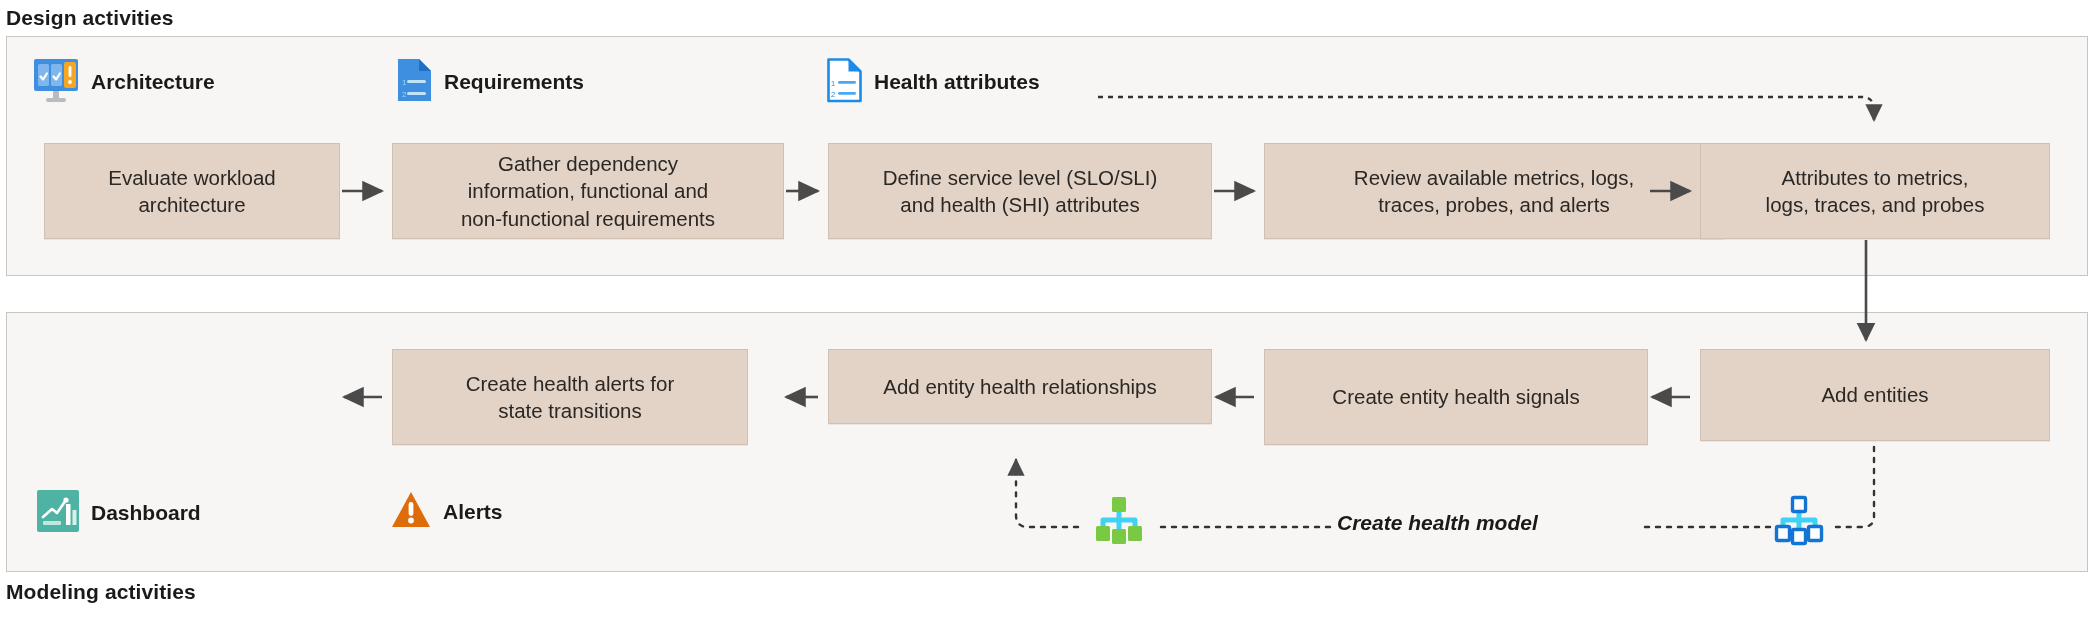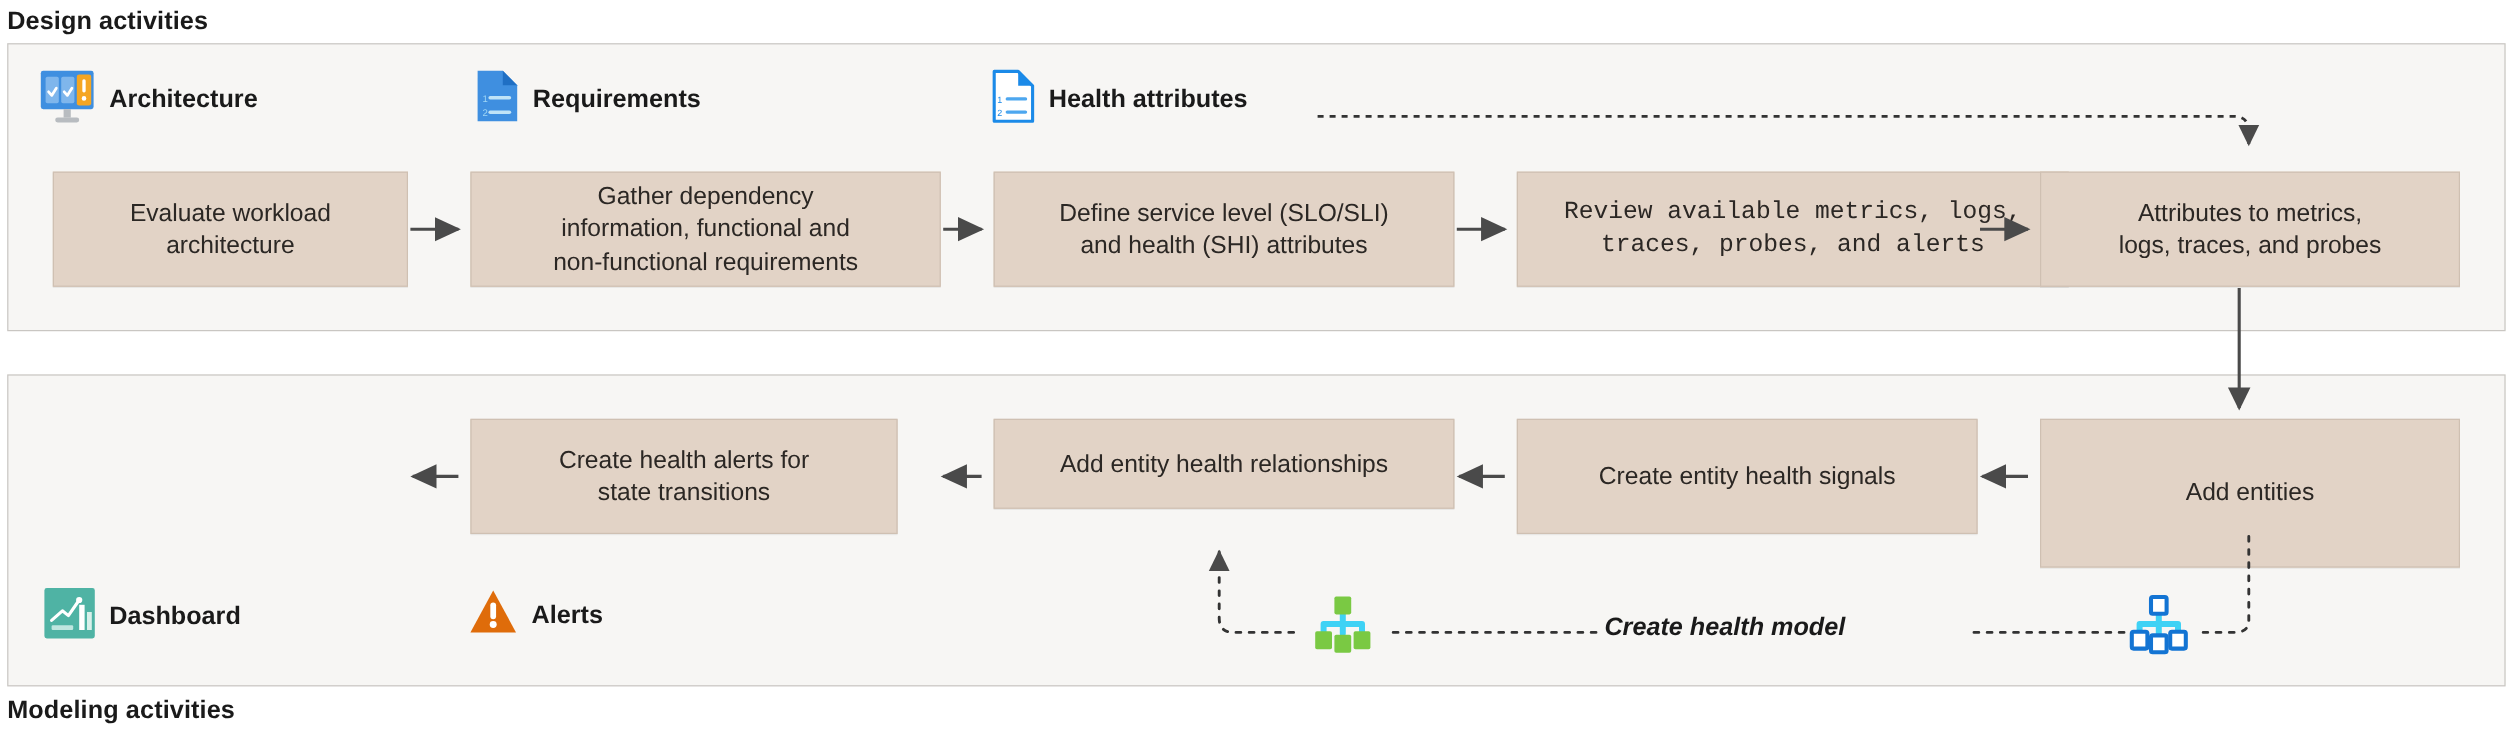--- a/index.html
+++ b/index.html
@@ -150,21 +150,21 @@
     </div>
   </div>
 
   <div class="node" id="n-d2" style="left:828px;top:143px;width:384px;height:96px;">
     <div>
       <span>Define service level (SLO/SLI)</span>
       <span>and health (SHI) attributes</span>
     </div>
   </div>
 
-  <div class="node" id="n-d3" style="left:1264px;top:143px;width:460px;height:96px;font-family:Liberation Mono, monospace;">
+  <div class="node" id="n-d3" style="left:1264px;top:143px;width:460px;height:96px;">
     <div>
       <span>Review available metrics, logs,</span>
       <span>traces, probes, and alerts</span>
     </div>
   </div>
 
   <div class="node" id="n-d4" style="left:1700px;top:143px;width:350px;height:96px;">
     <div>
       <span>Attributes to metrics,</span>
       <span>logs, traces, and probes</span>
@@ -184,21 +184,21 @@
       <span>Add entity health relationships</span>
     </div>
   </div>
 
   <div class="node" id="n-m3" style="left:1264px;top:349px;width:384px;height:96px;text-align:right;">
     <div>
       <span>Create entity health signals</span>
     </div>
   </div>
 
-  <div class="node" id="n-m4" style="left:1700px;top:349px;width:350px;height:124px;">
+  <div class="node" id="n-m4" style="left:1700px;top:349px;width:350px;height:92px;">
     <div>
       <span>Add entities</span>
     </div>
   </div>
 
   <div class="legend" style="left:36px;top:489px;">
     <span class="ico">
       <svg width="44" height="44" viewBox="0 0 44 44">
         <rect x="1" y="1" width="42" height="42" rx="2" fill="#4fb3a4"></rect>
         <path d="M7 28 L16 20 L21 24 L30 11" stroke="#ffffff" stroke-width="2.6" fill="none" stroke-linecap="round" stroke-linejoin="round"></path>

